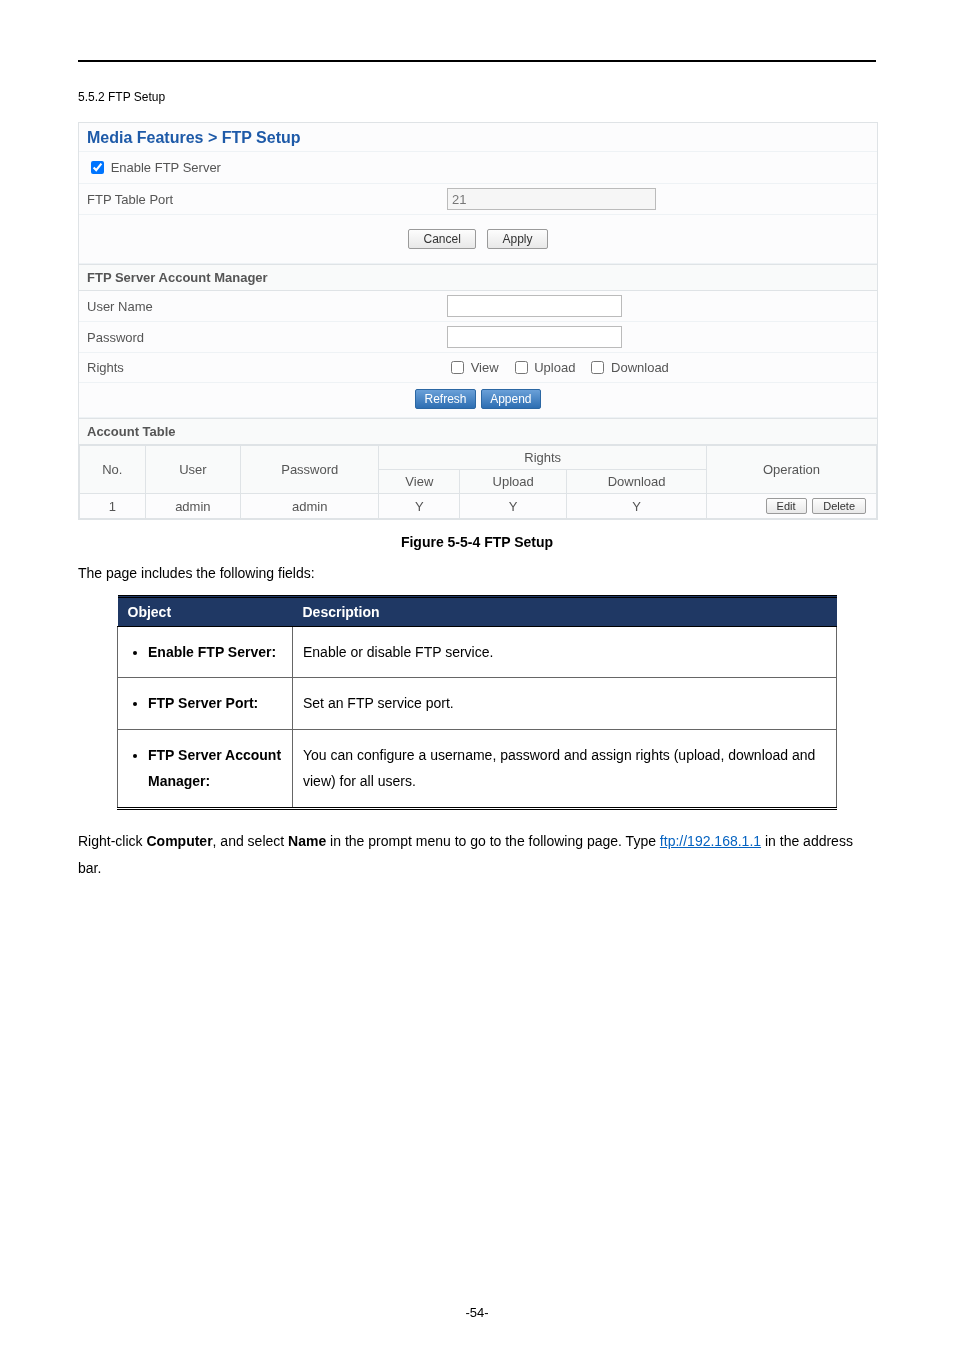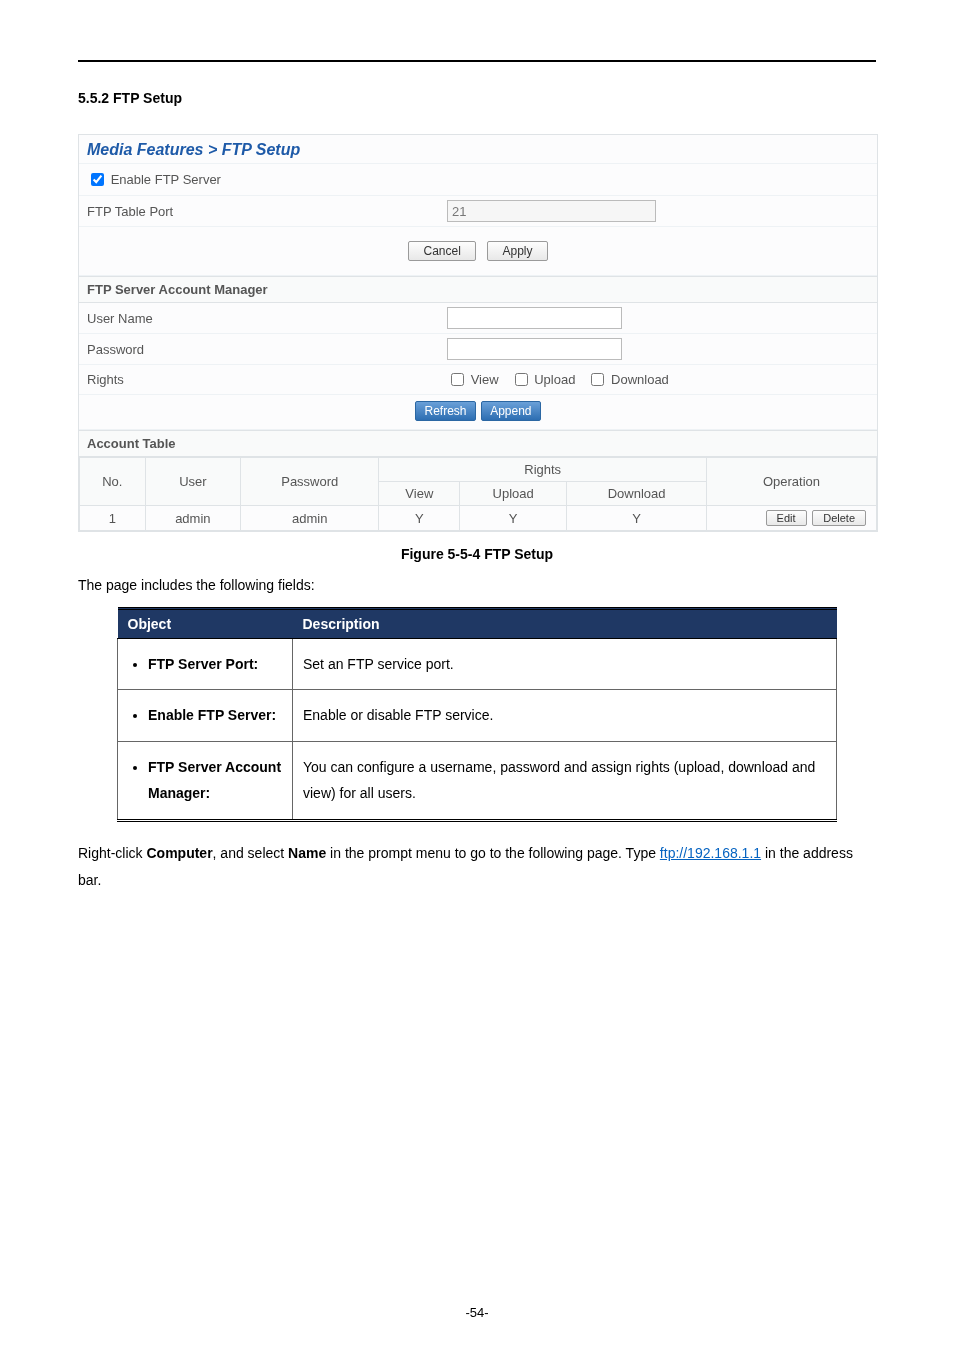--- a/index.html
+++ b/index.html
@@ -15,23 +15,23 @@
     margin: 0 auto;
     padding: 60px 78px 40px 78px;
     position: relative;
     min-height: 1350px;
   }
   .topline {
     border-top: 2px solid #000;
     margin-bottom: 28px;
   }
   h3.section-heading {
-    font-size: 14px;
-    font-weight: bold;
-    margin: 0 0 28px 0;
+    font-size: 12px;
+    font-weight: normal;
+    margin: 0 0 18px 0;
   }
   p.instruct {
     margin: 0 0 8px 0;
     line-height: 2.05;
     text-align: justify;
   }
   a.link { color: #0563c1; text-decoration: underline; }
 
   
   .ui-panel {
@@ -41,21 +41,20 @@
     margin: 10px auto 14px auto;
     font-size: 13px;
     color: #555;
   }
   .ui-title {
     padding: 6px 8px 4px 8px;
     font-size: 16px;
     font-weight: bold;
     color: #1e5aa8;
     border-bottom: 1px solid #eef2f5;
-    font-style: italic;
   }
   .section-label {
     padding: 5px 8px;
     font-weight: bold;
     color: #555;
     border-top: 1px solid #dfe3e6;
     border-bottom: 1px solid #dfe3e6;
     background: #f9fafa;
   }
   .form-row {
@@ -287,32 +286,32 @@
     <thead>
       <tr>
         <th>Object</th>
         <th>Description</th>
       </tr>
     </thead>
     <tbody>
       <tr>
         <td class="obj">
             <ul class="bul">
+              <li>Enable FTP Server:</li>
+            </ul>
+          </td>
+        <td>Enable or disable FTP service.</td>
+      </tr>
+      <tr>
+        <td class="obj">
+            <ul class="bul">
               <li>FTP Server Port:</li>
             </ul>
           </td>
         <td>Set an FTP service port.</td>
-      </tr>
-      <tr>
-        <td class="obj">
-            <ul class="bul">
-              <li>Enable FTP Server:</li>
-            </ul>
-          </td>
-        <td>Enable or disable FTP service.</td>
       </tr>
       <tr>
         <td class="obj">
             <ul class="bul">
               <li>FTP Server Account Manager:</li>
             </ul>
           </td>
         <td>You can configure a username, password and assign rights (upload, download and view) for all users.</td>
       </tr>
     </tbody>

